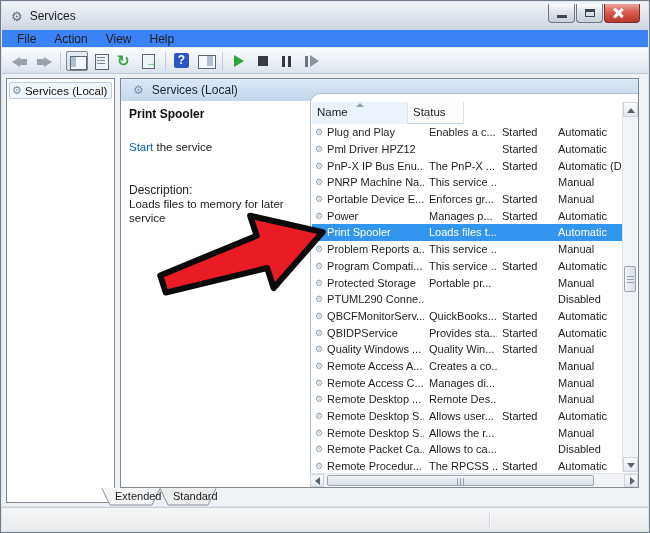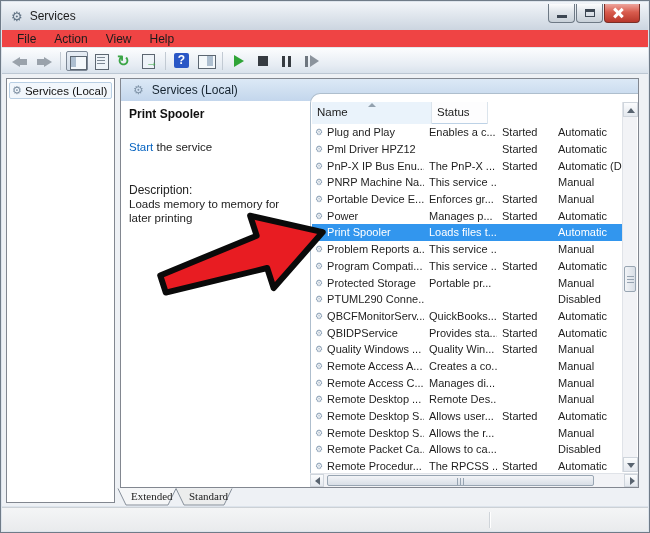--- a/index.html
+++ b/index.html
@@ -30,21 +30,21 @@
   .glyph-min { position:absolute; left:8px; bottom:4px; width:10px; height:3px; background:#3c4652; }
   .glyph-max { position:absolute; left:8px; top:5px; width:10px; height:8px; border:1px solid #3c4652; border-top:3px solid #3c4652; background:#fff0; }
   .glyph-x::before, .glyph-x::after {
     content:""; position:absolute; left:12px; top:3px; width:2.5px; height:12px; background:#fff;
   }
   .glyph-x::before { transform:rotate(45deg); }
   .glyph-x::after  { transform:rotate(-45deg); }
   
   .menubar {
     position:absolute; left:1px; top:29px; right:1px; height:18px;
-    background:#ef4444; border-bottom:1px solid #e3e7ec;
+    background:#3b82f6; border-bottom:1px solid #e3e7ec;
     display:flex; align-items:center; padding-left:6px;
   }
   .menu-item { font-size:12px; color:#1c1c1c; padding:1px 9px; }
   
   .toolbar {
     position:absolute; left:1px; top:47px; right:1px; height:26px;
     background:linear-gradient(#fcfdfe,#e6ecf3 70%,#d9e2ec);
     border-bottom:1px solid #bcc7d3;
     display:flex; align-items:center; padding-left:6px;
   }
@@ -155,21 +155,21 @@
   .hbtn.left { left:0; } .hbtn.right { right:0; }
   .tri-left  { position:absolute; left:4px; top:2px; border-top:4px solid transparent; border-bottom:4px solid transparent; border-right:5px solid #596470; }
   .tri-right { position:absolute; left:5px; top:2px; border-top:4px solid transparent; border-bottom:4px solid transparent; border-left:5px solid #596470; }
   .hthumb {
     position:absolute; left:17px; top:1px; width:267px; height:11px;
     background:linear-gradient(#f2f4f7,#d8dee6); border:1px solid #98a5b2; border-radius:2px;
   }
   .hthumb::after { content:""; position:absolute; left:50%; margin-left:-4px; top:2px; width:8px; height:7px;
     background:repeating-linear-gradient(90deg,#96a3b1 0 1px, transparent 1px 3px); }
   
-  .tabstrip { position:absolute; left:108px; top:414px; width:530px; height:20px;font-family:Liberation Serif, serif; }
+  .tabstrip { position:absolute; left:92px; top:414px; width:530px; height:20px; }
   .tab-label { position:absolute; top:2px; font-size:11px; color:#1c1c1c; }
   .tab-label.t0 { left:21px; }
   .tab-label.t1 { left:79px; }
   
   .statusbar {
     position:absolute; left:1px; right:1px; bottom:1px; height:24px;
     background:linear-gradient(#f4f5f6,#e9ebed); border-top:1px solid #ccd1d6;
   }
   .status-sep { position:absolute; left:487px; top:4px; width:1px; height:16px; background:#cfd4d9; box-shadow:1px 0 0 #fff; }
   .arrow-overlay { position:absolute; left:140px; top:180px; width:290px; height:130px; pointer-events:none; z-index:40; }
@@ -232,26 +232,26 @@
         <span class="gear">⚙</span>
         <span class="lbl">Services (Local)</span>
       </div>
 
       <div class="desc-pane">
         <div class="svc-title">Print Spooler</div>
         <div class="svc-action">
           <a>Start</a><span> the service</span>
         </div>
         <div class="svc-desc-label">Description:</div>
-        <div class="svc-desc">Loads memory to memory for later printing</div>
+        <div class="svc-desc">Loads files to memory for later service</div>
       </div>
 
       <div class="list-box">
         <div class="list-header">
-          <div class="hcell sorted" style="width:120px">
+          <div class="hcell sorted" style="width:96px">
             <span class="sort-caret"></span>
             <span>Name</span>
           </div>
           <div class="hcell" style="width:56px"><span>Status</span></div>
         </div>
 
         <div class="rows" id="rows">
             <div class="srow">
     <div class="cell c-name">
                 <span class="gear">⚙</span>

